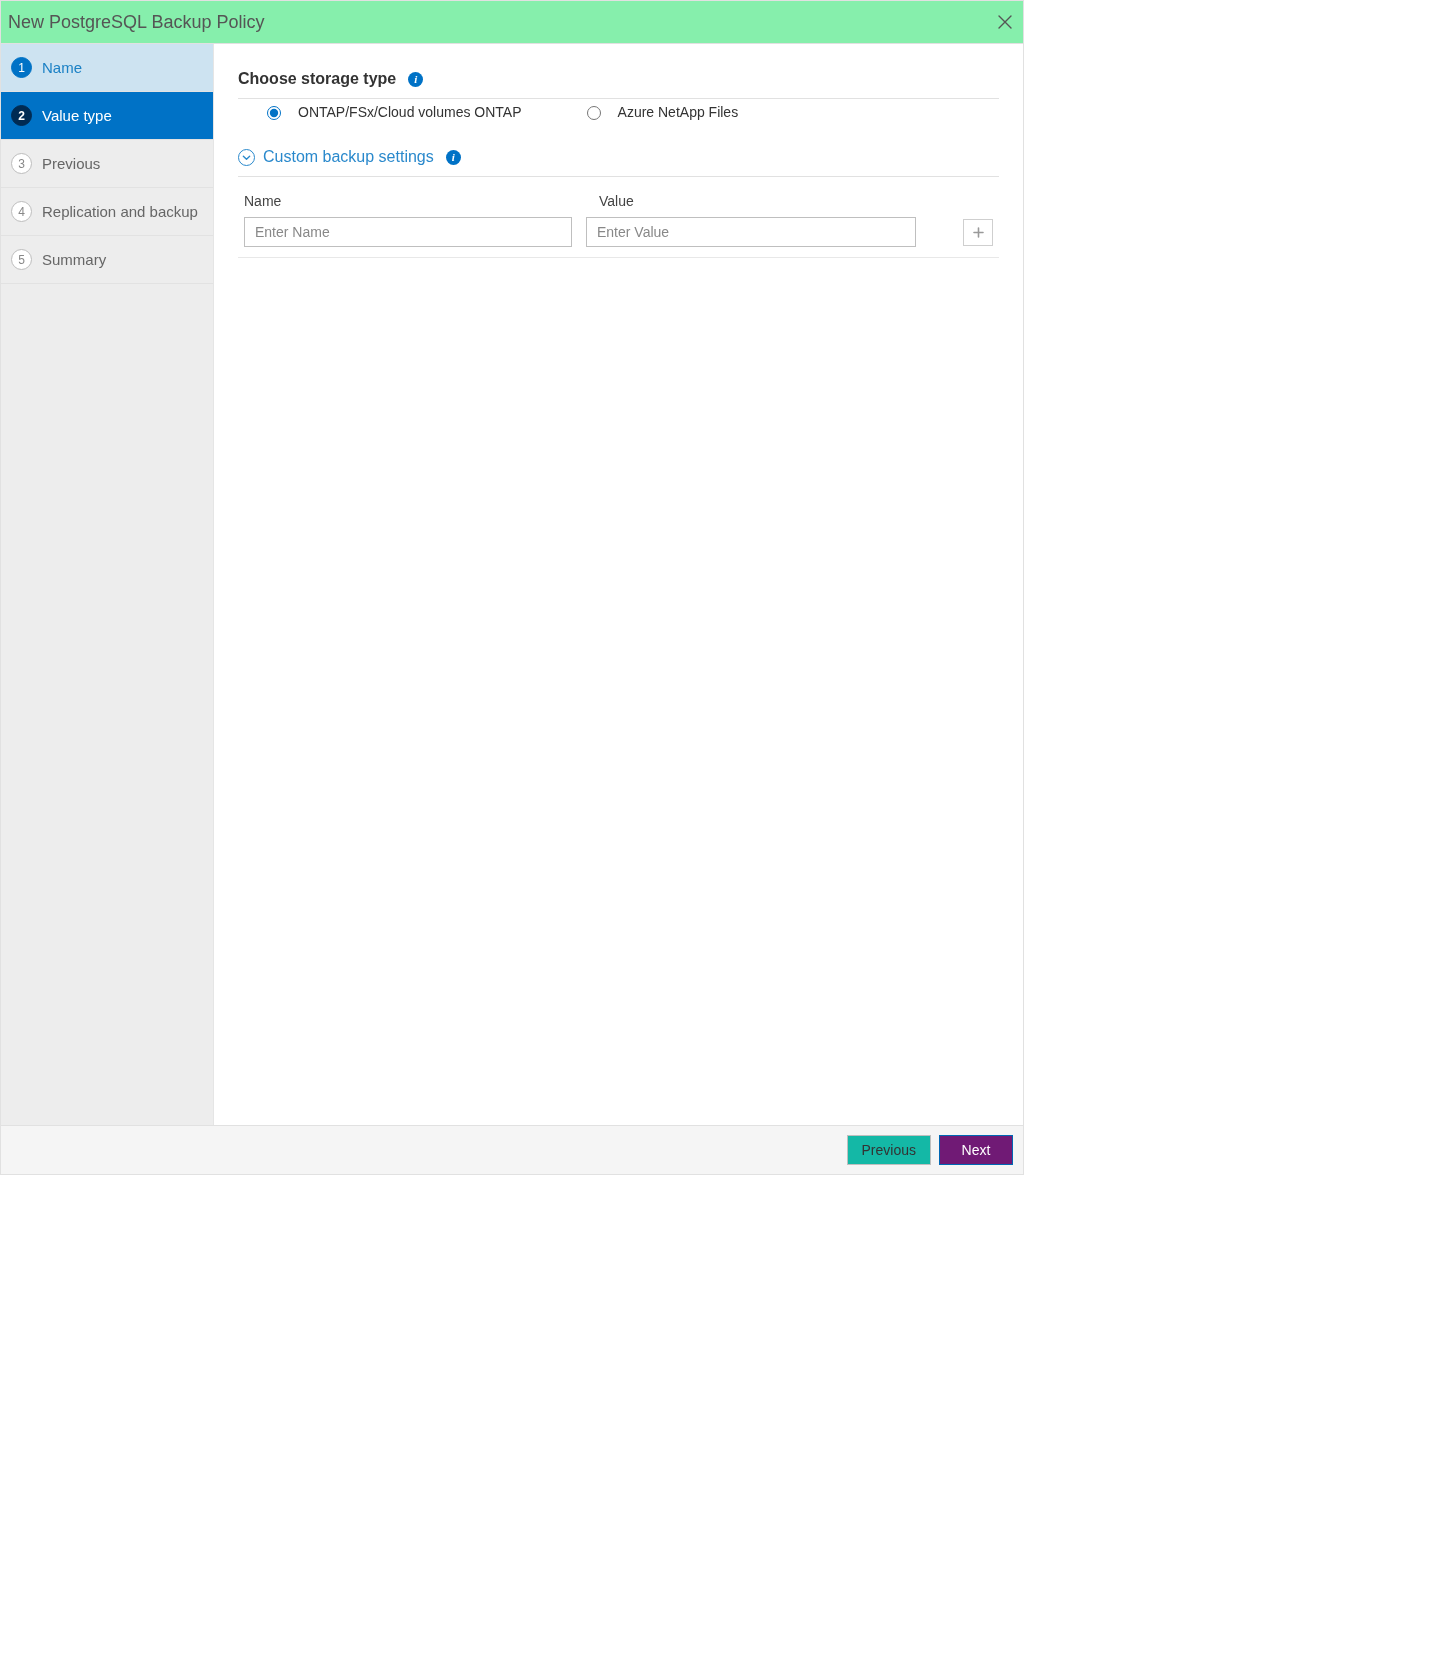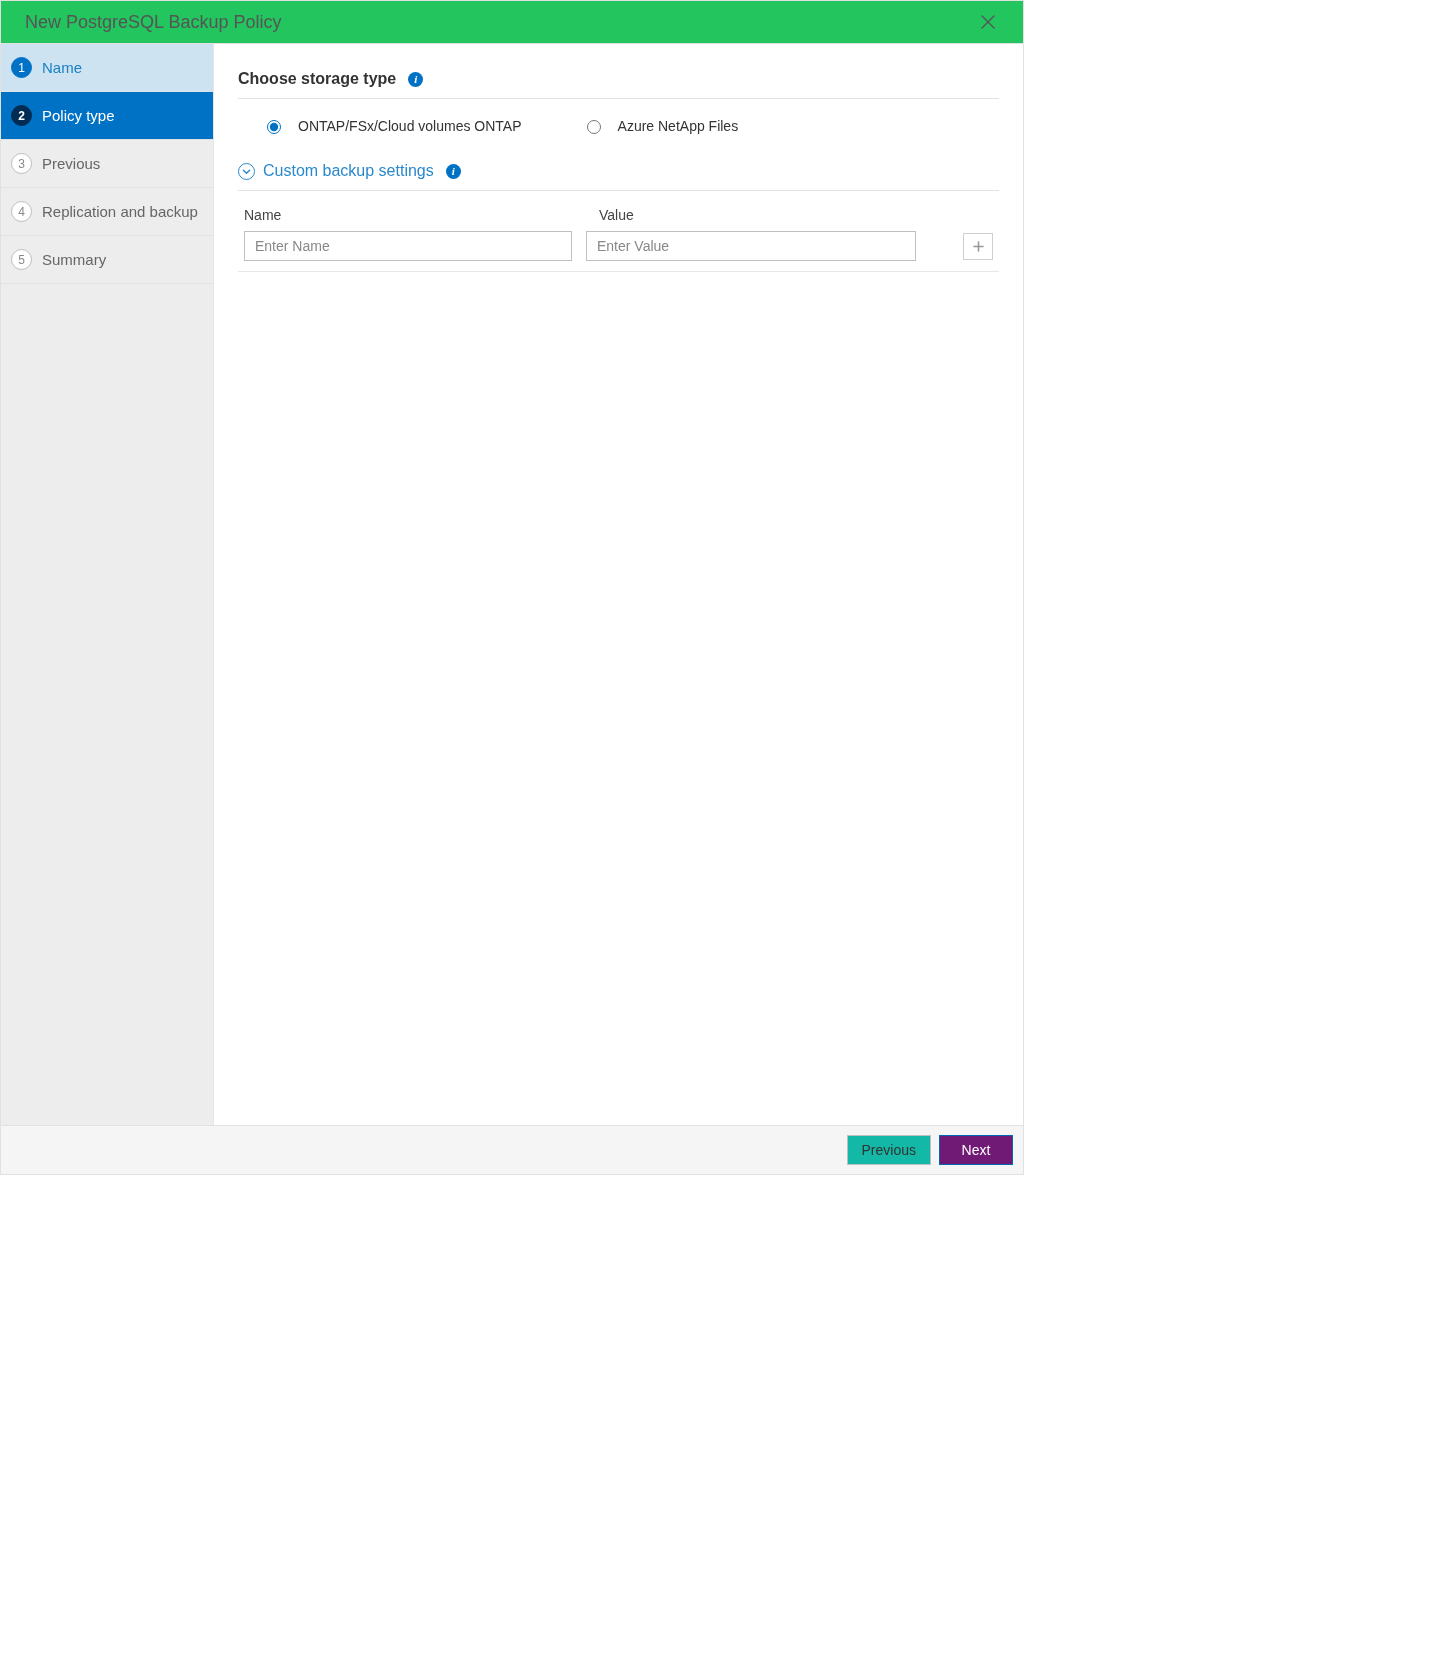--- a/index.html
+++ b/index.html
@@ -13,26 +13,26 @@
   }
   .dialog {
     width: 1024px;
     height: 1175px;
     display: flex;
     flex-direction: column;
     border: 1px solid #e1e1e1;
   }
   .header {
     height: 43px;
-    background: #22c55e;
+    background: #86efac;
     border-bottom: 1px solid #e1e1e1;
     display: flex;
     align-items: center;
     justify-content: space-between;
-    padding: 0 24px;
+    padding: 0 7px;
   }
   .header-title {
     font-size: 18px;
     color: #555;
   }
   .close-btn {
     font-size: 20px;
     color: #555;
     cursor: pointer;
     line-height: 1;
@@ -96,21 +96,21 @@
   .content {
     flex: 1;
     padding: 26px 24px 10px 24px;
     overflow: auto;
   }
   .section-header {
     display: flex;
     align-items: center;
     padding-bottom: 10px;
     border-bottom: 1px solid #e1e1e1;
-    margin-bottom: 18px;
+    margin-bottom: 4px;
   }
   .section-header .title {
     font-size: 16px;
     font-weight: 600;
     color: #333;
   }
   .info-icon {
     width: 15px; height: 15px;
     border-radius: 50%;
     background: #0072c6;
@@ -248,21 +248,21 @@
 
   <div class="body">
 
     <div class="sidebar">
       <div class="step completed">
         <span class="step-num">1</span>
         <span class="step-label">Name</span>
       </div>
       <div class="step active">
         <span class="step-num">2</span>
-        <span class="step-label">Policy type</span>
+        <span class="step-label">Value type</span>
       </div>
       <div class="step">
         <span class="step-num">3</span>
         <span class="step-label">Previous</span>
       </div>
       <div class="step">
         <span class="step-num">4</span>
         <span class="step-label">Replication and backup</span>
       </div>
       <div class="step">

